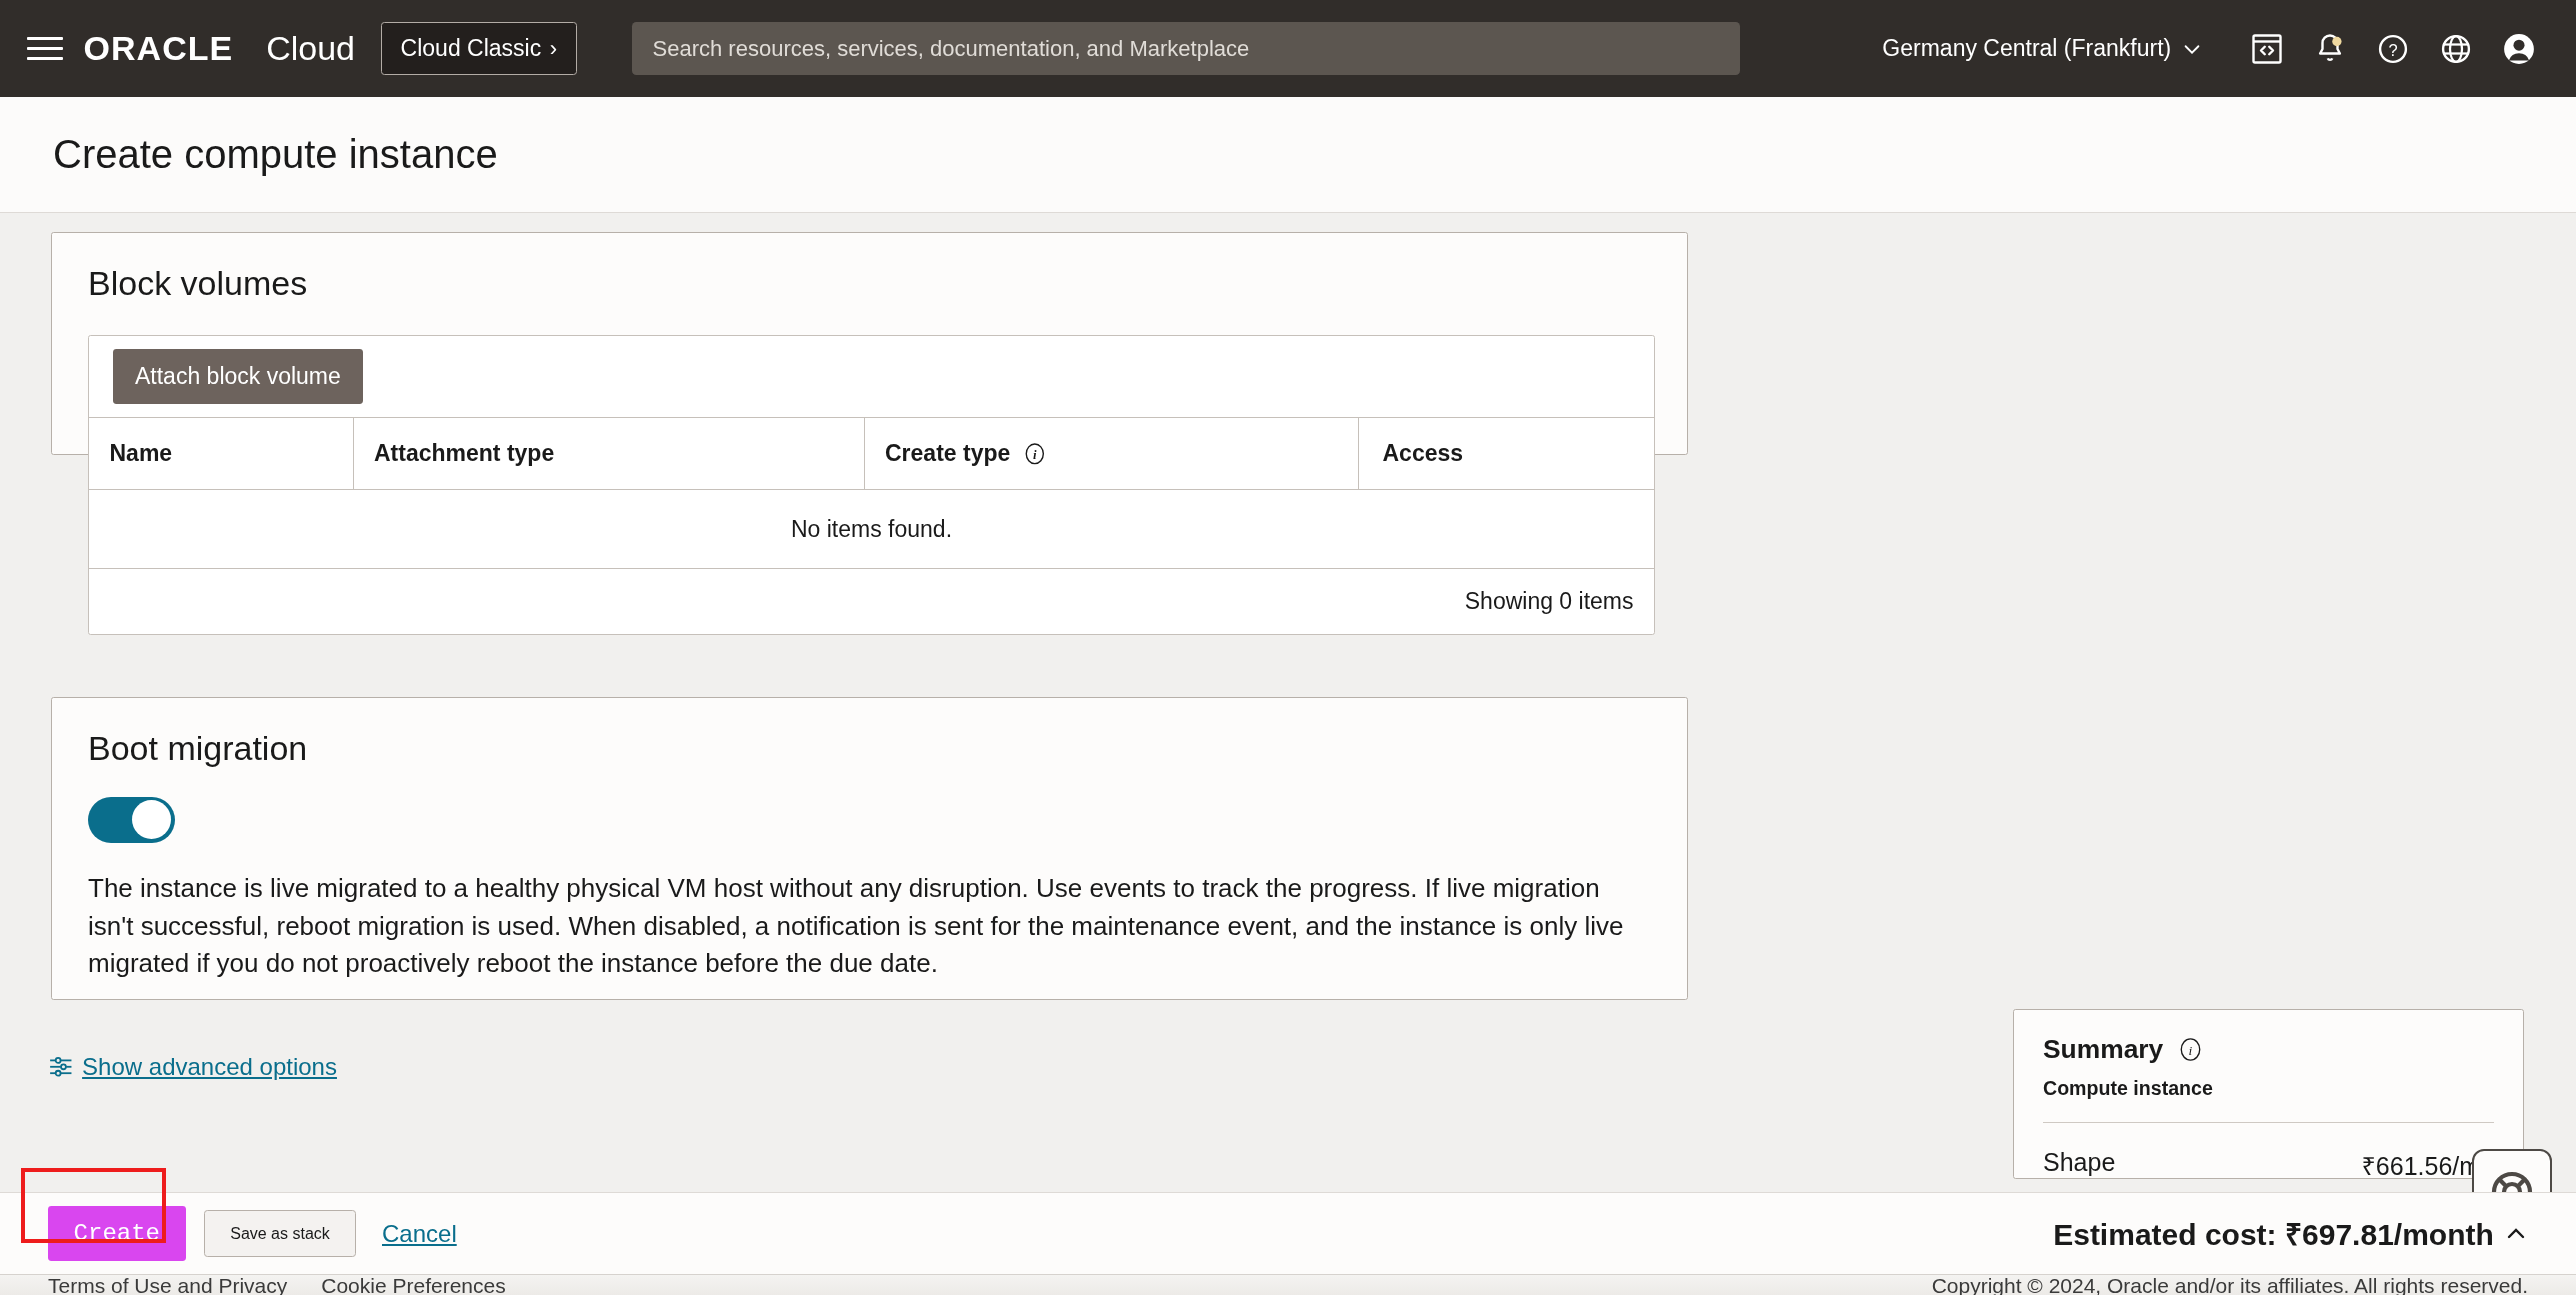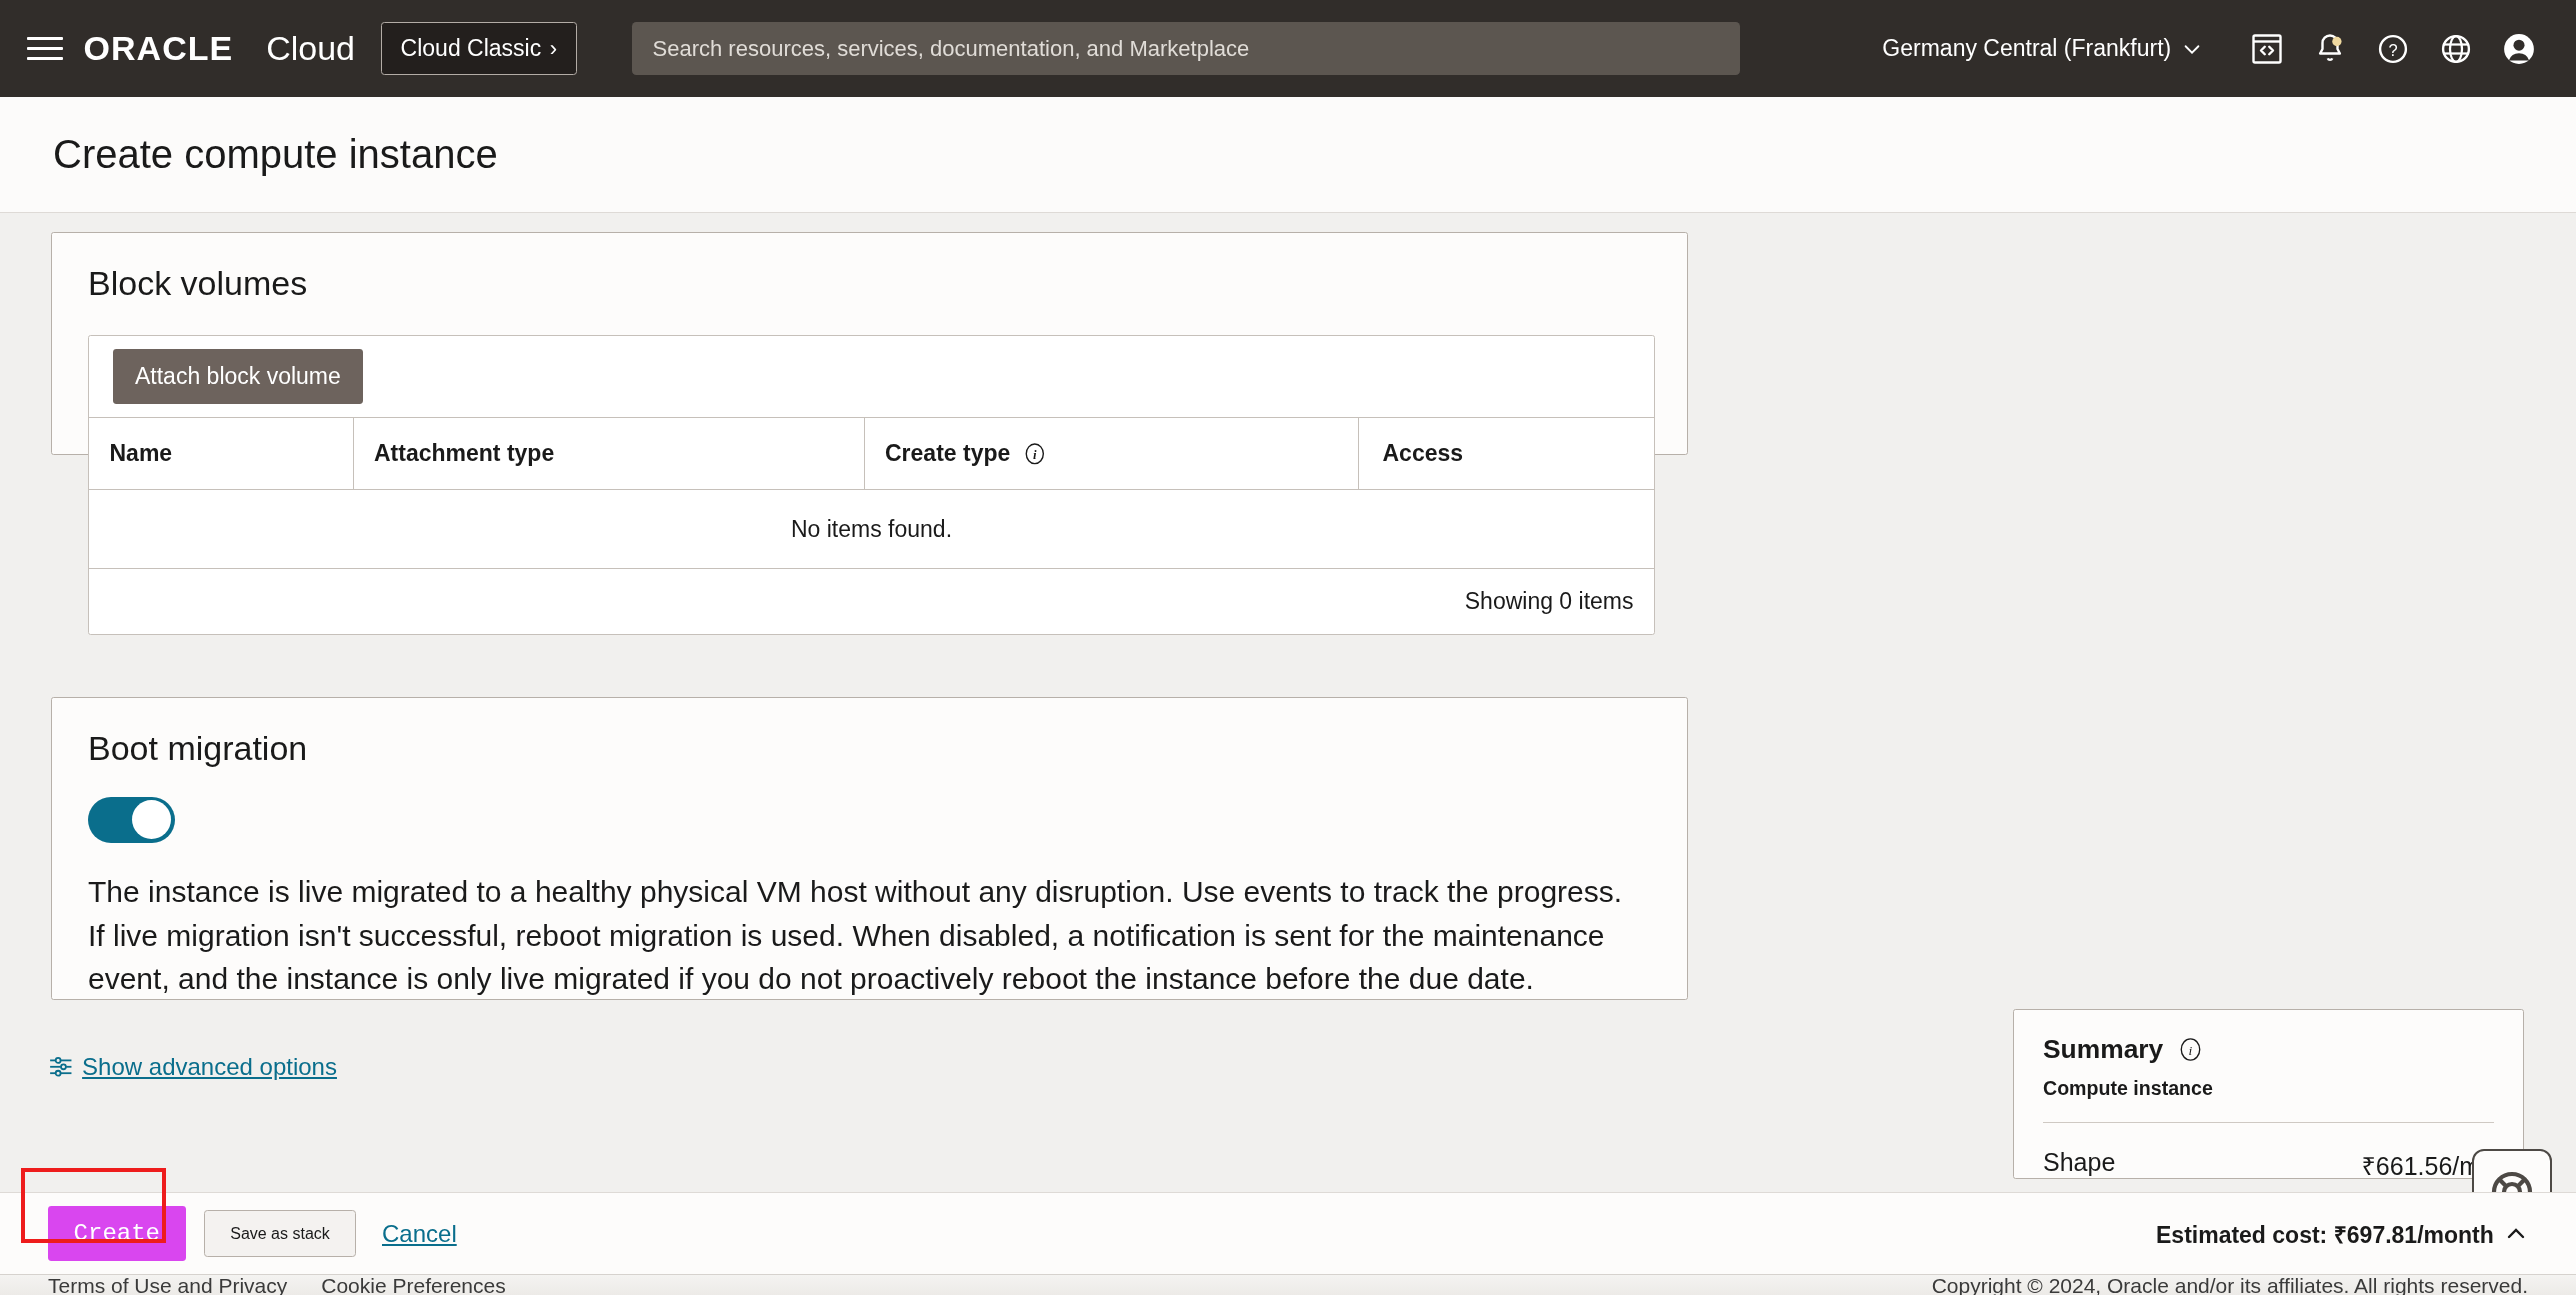--- a/index.html
+++ b/index.html
@@ -100,21 +100,21 @@
     padding: 25.6px 0; border-bottom: 0.9px solid #c6c0ba;
   }
   .tbl-footer { height: 65px; display:flex; align-items:center; justify-content:flex-end;
     padding-right: 20.5px; font-size: 23px; color:#1a1a1a; }
 
   
   .toggle { margin: 29px 0 0 36px; width: 87px; height: 46px; border-radius: 23px;
     background: #0a6e8c; position:relative; cursor:pointer; }
   .toggle .knob { position:absolute; top:3.4px; right:4.3px; width:39px; height:39px;
     border-radius:50%; background:#fff; }
-  .live-desc { font-size: 30px; line-height: 1.45; color:#1a1a1a;
+  .live-desc { font-size: 26px; line-height: 1.45; color:#1a1a1a;
     padding: 27px 36px 0 36px; max-width: 1611px; }
 
   
   .adv-link {
     position:absolute; left: 48px; top: 840px;
     display:flex; align-items:center; gap: 8.5px;
     color:#0a6e8c; font-size: 24px; cursor:pointer;
   }
   .adv-link .lbl { text-decoration: underline; }
 
@@ -160,21 +160,21 @@
     background:#d946ef; color:#fff; border:none; border-radius:3.4px;
     font-size:24px; padding: 13.6px 25.6px; cursor:pointer; margin-right: 18px;
     font-family:Liberation Mono, monospace;
   }
   .btn-stack {
     background:#f4f2f0; color:#1a1a1a; border:0.9px solid #b7b0a9; border-radius:3.4px;
     font-size:16px; padding: 13.6px 25.6px; cursor:pointer; margin-right: 25.6px;
     font-family:"Liberation Sans", sans-serif;
   }
   .lnk-cancel { color:#0a6e8c; font-size:24px; text-decoration:underline; cursor:pointer; }
-  .est-cost { margin-left:auto; font-size:23px; font-weight:700; color:#1a1a1a;
+  .est-cost { margin-left:auto; font-size:30px; font-weight:700; color:#1a1a1a;
     display:flex; align-items:center; gap:10.2px; cursor:pointer; }
 
   .hl-box {
     position:absolute; left: 20.5px; top: 1168px; width: 145px; height: 75px;
     border: 4.3px solid #ee1c1c; pointer-events:none;
   }
 
   
   .footer {
     position:absolute; top:1274px; left:0; width:2576px; height: 22px;

